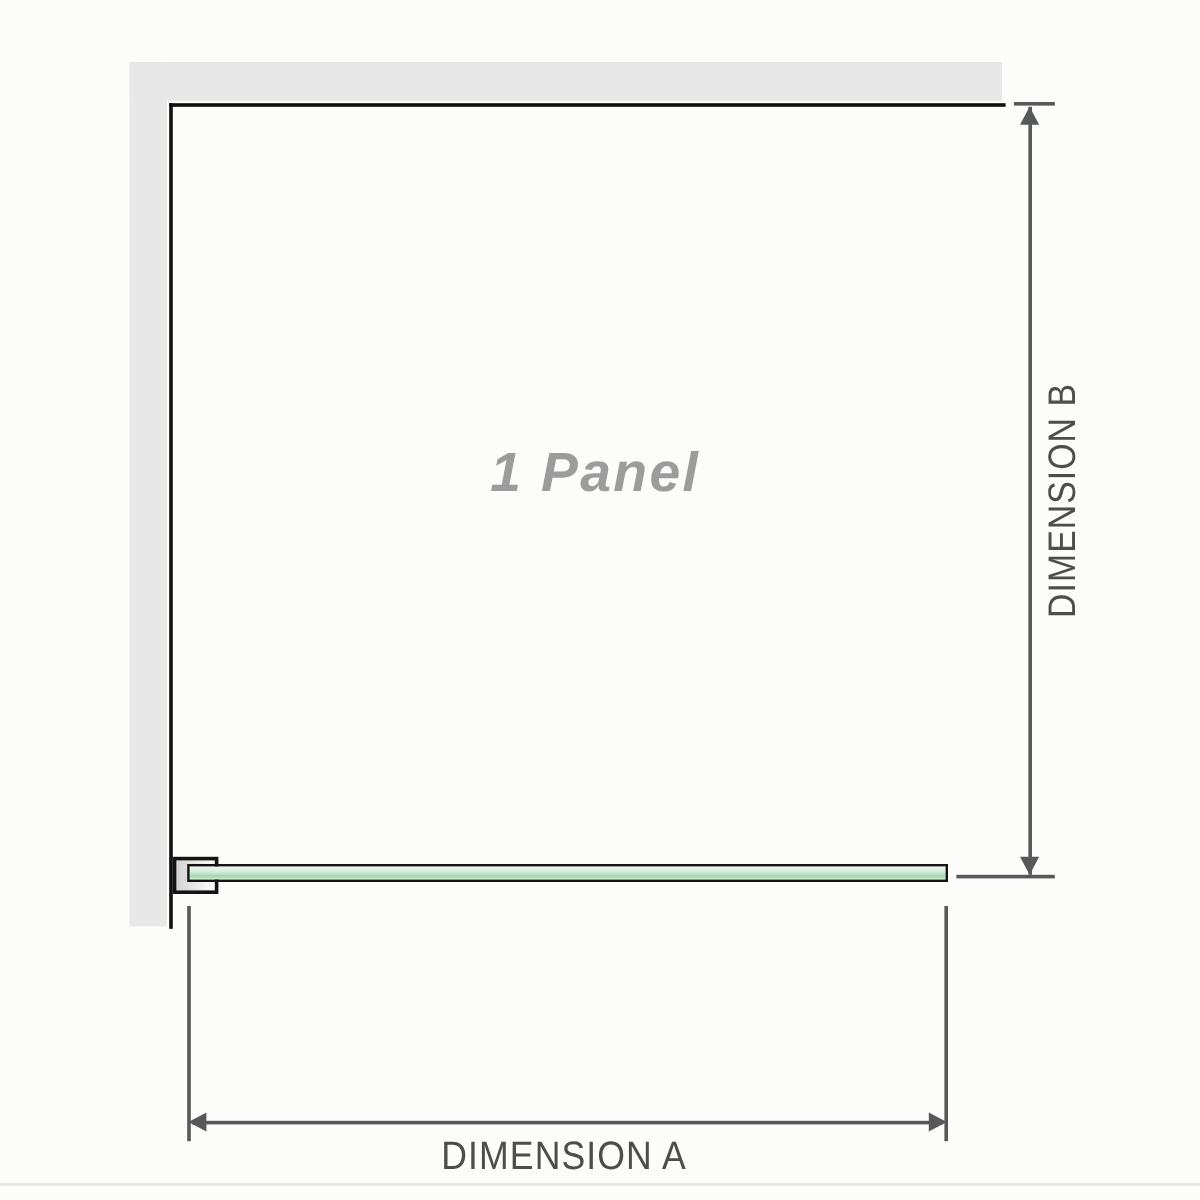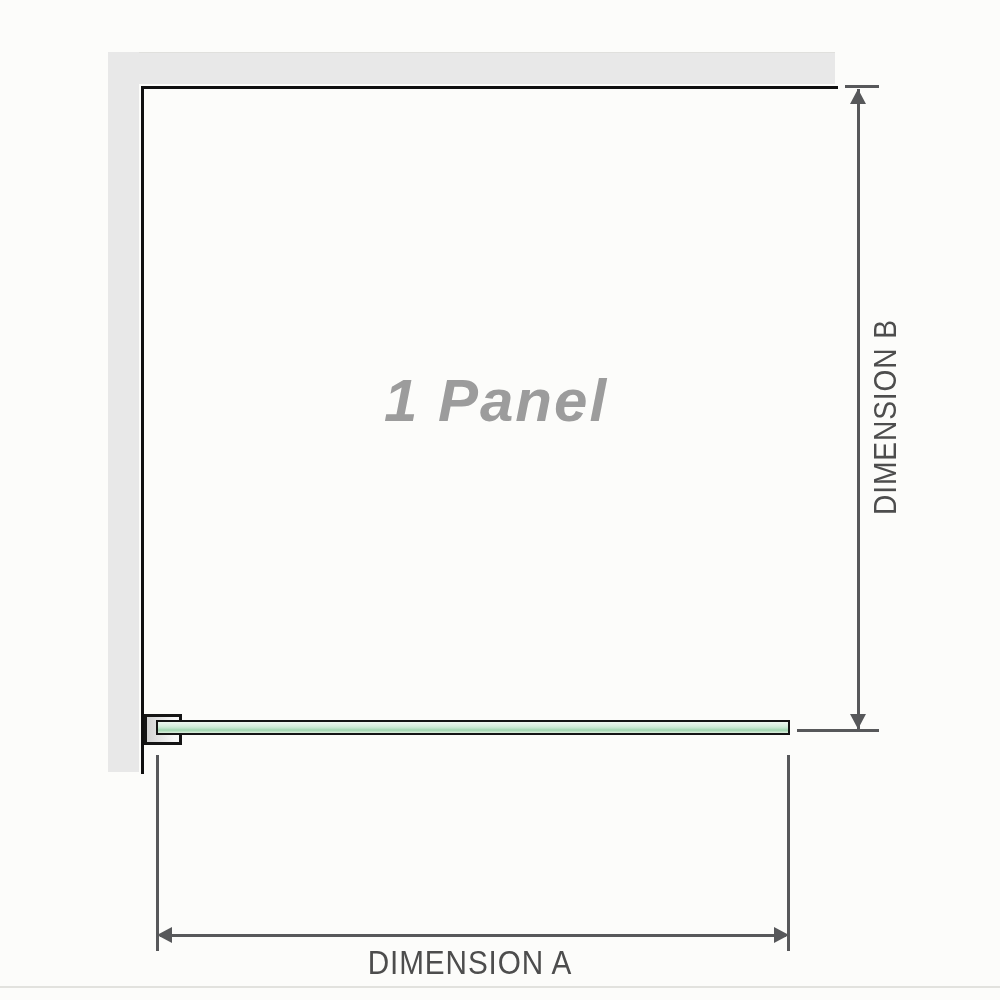--- a/index.html
+++ b/index.html
@@ -22,21 +22,21 @@
   
   .bracket{left:144px; top:714px; width:38px; height:31px; box-sizing:border-box;
            border:3px solid var(--glass-border);
            background:linear-gradient(90deg, var(--bracket-fill) 0%, #f8f8f8 85%);}
   .glass{left:156px; top:720px; width:634px; height:15px; box-sizing:border-box;
          border:2px solid var(--glass-border); z-index:3;
          background:linear-gradient(180deg, #eef7f0 0%, var(--glass-light) 38%, #c2e5cd 55%, var(--glass-dark) 74%, #dceede 100%);}
 
   
   .panel-label{left:321px; top:366px; width:350px; text-align:center;
-               font-size:60px; font-style:italic; font-weight:600;
+               font-size:46px; font-style:italic; font-weight:600;
                letter-spacing:2px; color:var(--panel-label-text);}
 
   
   .dim{background:var(--dimension);}
   .arrow{width:0; height:0;}
 
   
   .dimb-line{left:857px; top:89px; width:3px; height:640px;}
   .dimb-tick-top{left:845px; top:85px; width:34px; height:3px;}
   .dimb-tick-bottom{left:797px; top:729px; width:82px; height:3px;}

